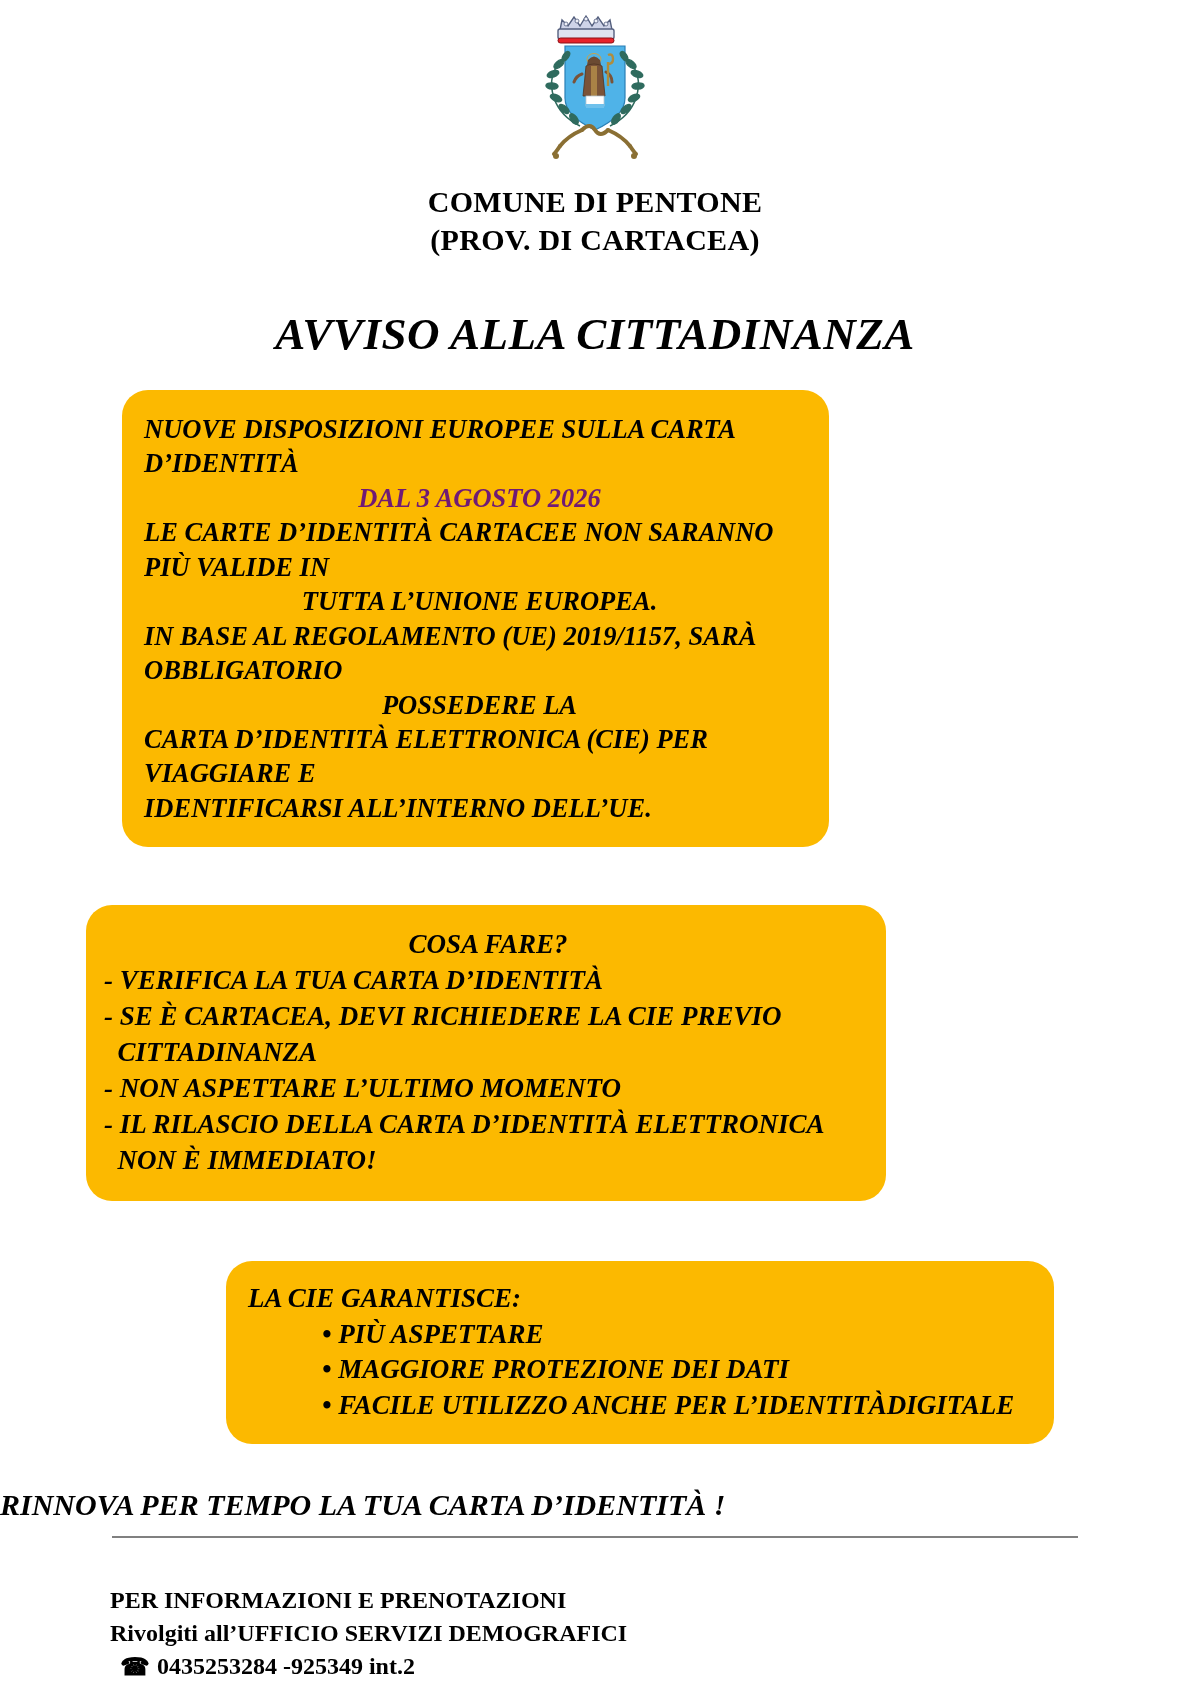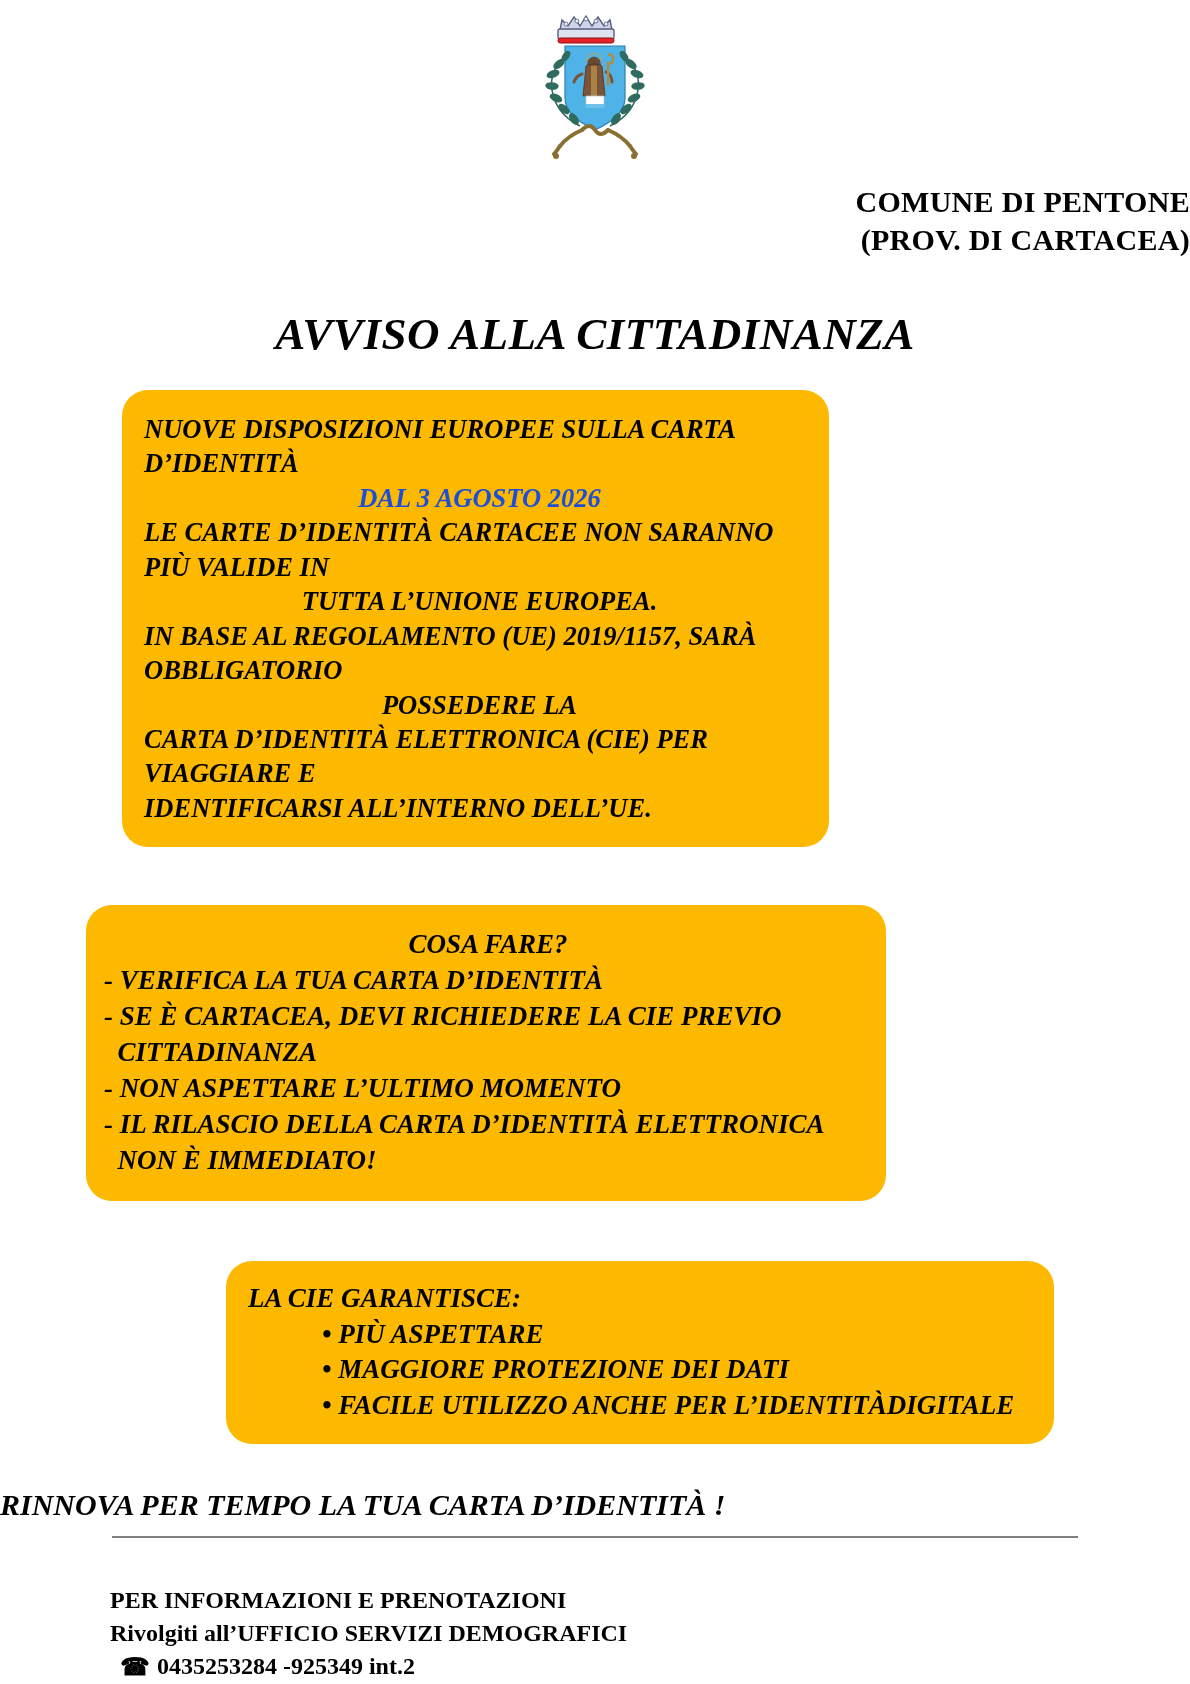--- a/index.html
+++ b/index.html
@@ -31,21 +31,20 @@
 
   .header-titles {
     text-align: center;
     margin-top: 6px;
   }
   .header-line {
     font-weight: bold;
     font-size: 30px;
     line-height: 1.25;
     letter-spacing: 0.3px;
-    text-align: right;
   }
 
   .main-title {
     text-align: center;
     font-style: italic;
     font-weight: bold;
     font-size: 45px;
     margin-top: 50px;
     letter-spacing: 0.5px;
   }
@@ -104,21 +103,21 @@
     width: 828px;
     margin-left: 226px;
     margin-top: 60px;
     padding: 20px 14px 20px 22px;
     font-size: 27px;
     line-height: 1.33;
   }
 
   .ln { white-space: pre-wrap; }
   .center { text-align: center; }
-  .red { color: #1d4ed8; }
+  .red { color: #701a75; }
 
   .bullets-list { margin: 0; padding: 0; list-style: none; }
   .bullets-list li { white-space: pre-wrap; }
   .indented { padding-left: 74px; }
 
   
   .closing {
     font-style: italic;
     font-weight: bold;
     font-size: 30px;

